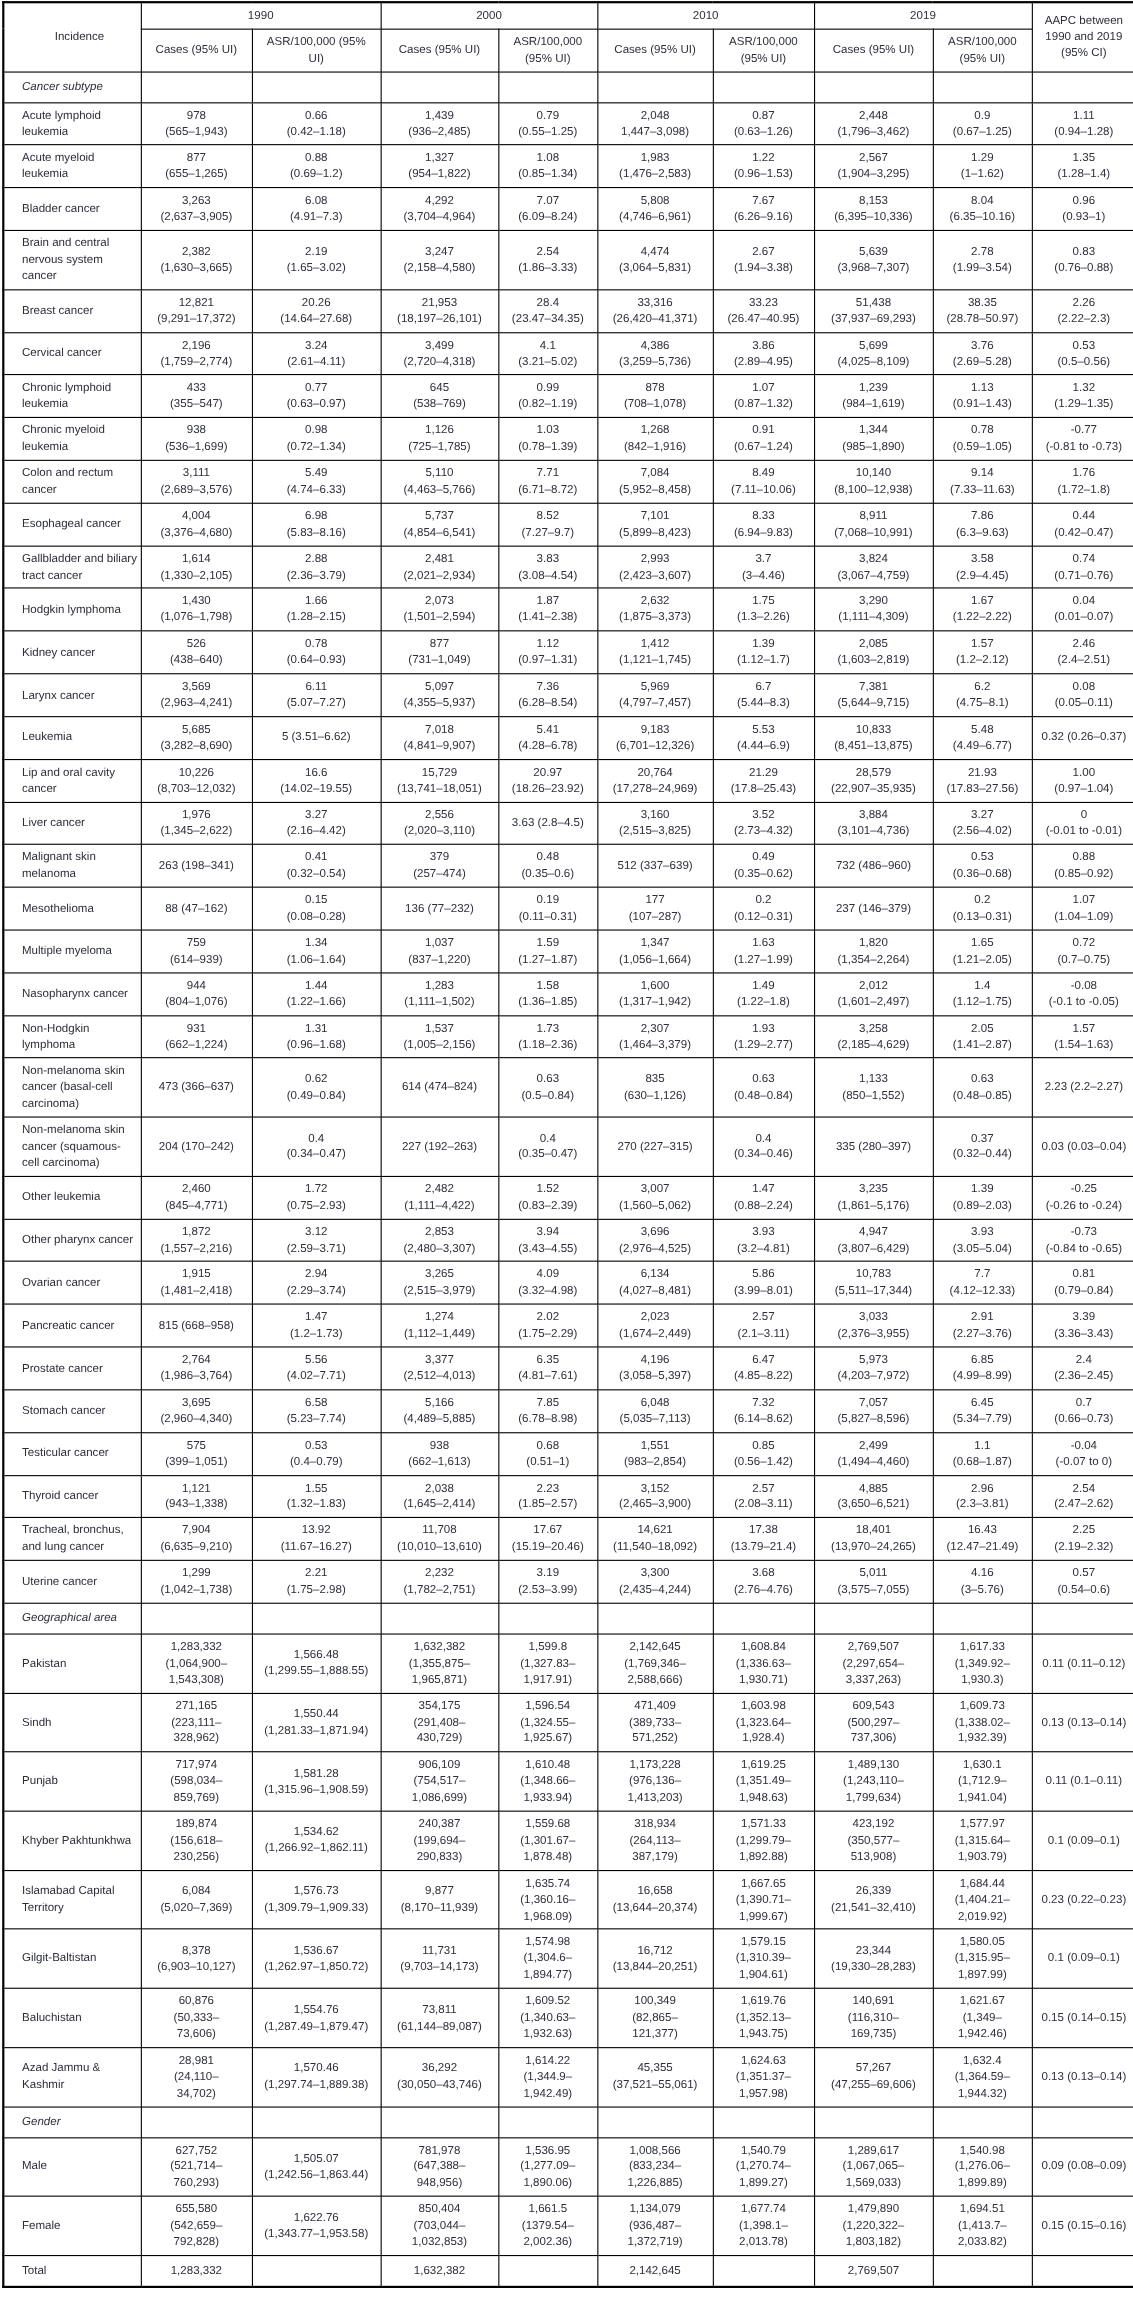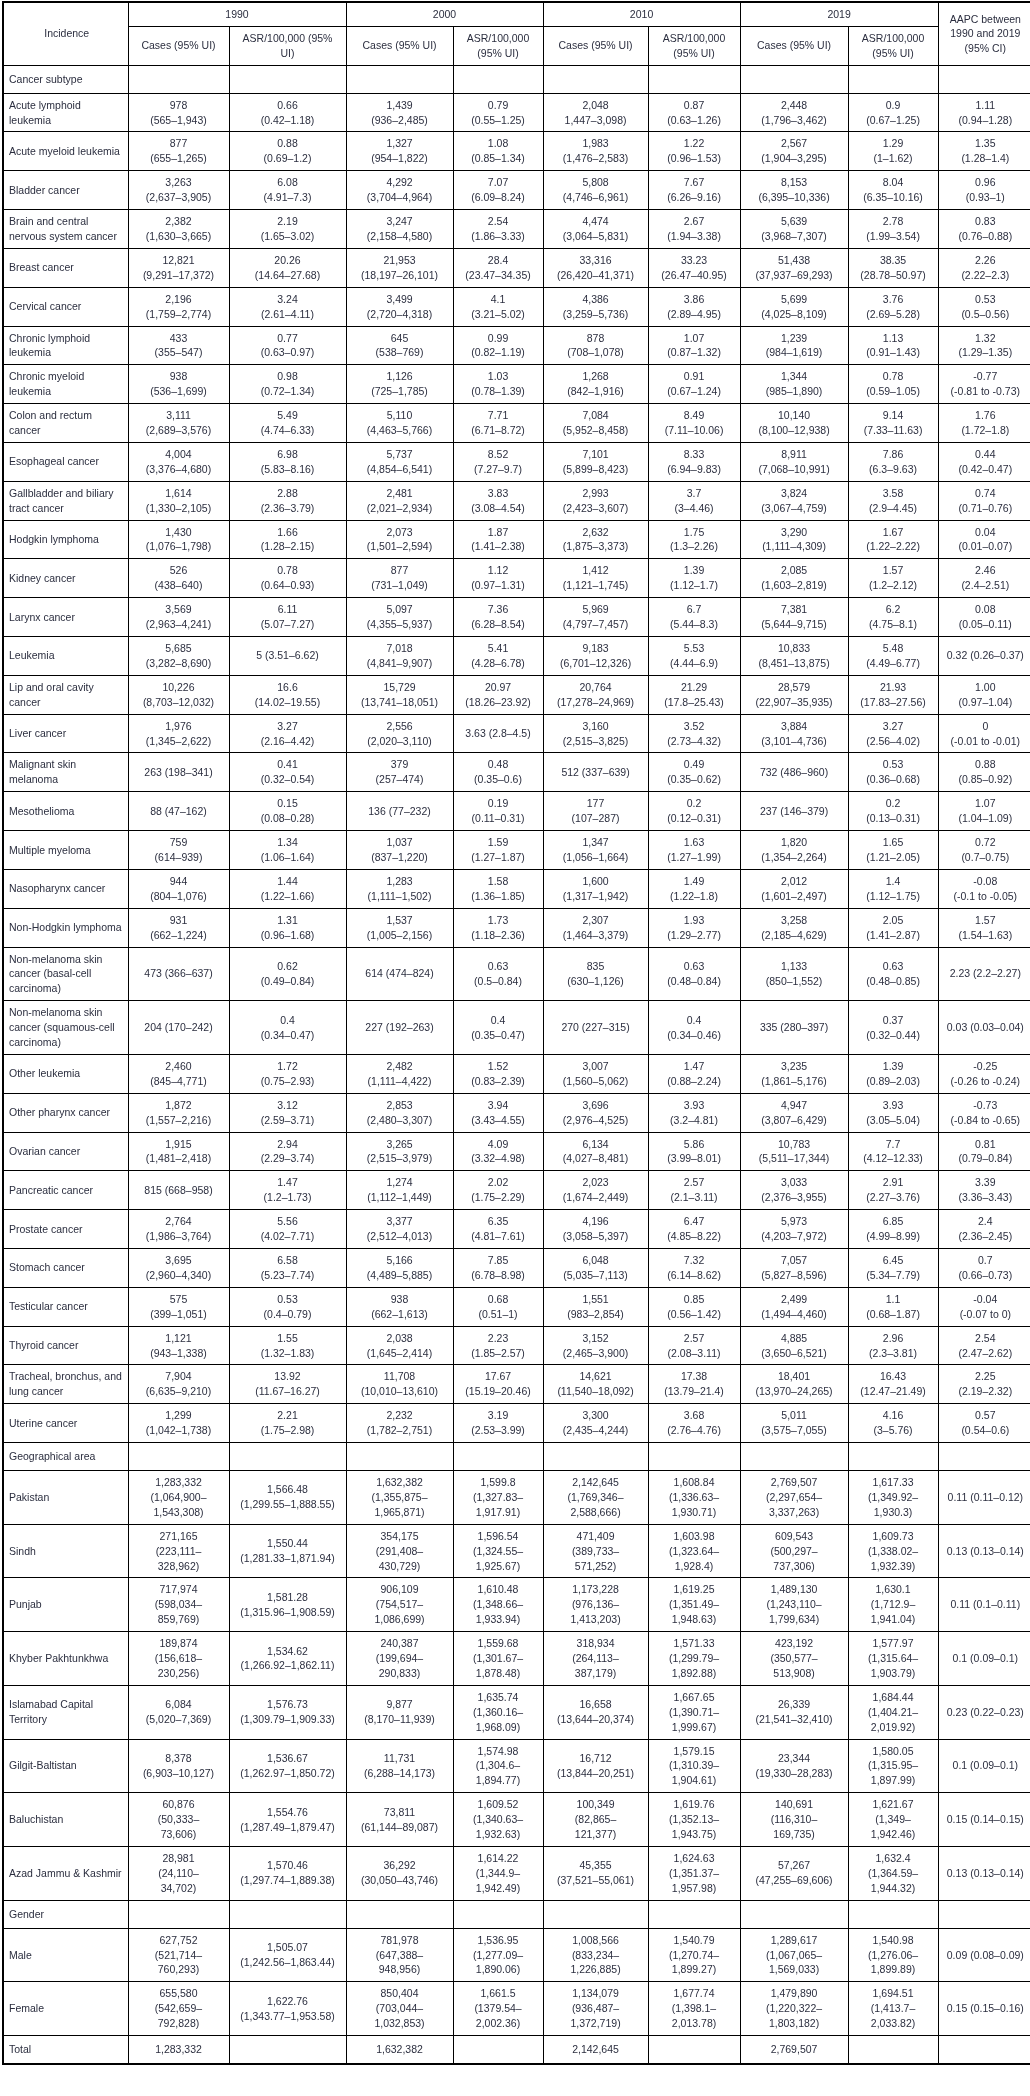--- a/index.html
+++ b/index.html
@@ -31,28 +31,29 @@
     padding: 4px 2px;
     white-space: pre-line;
     overflow: hidden;
     word-wrap: break-word;
   }
   .incidence-table th {
     white-space: pre-line;
   }
   .incidence-table .name-cell {
     text-align: left;
-    padding-left: 5px;
+    padding-left: 16px;
     padding-right: 3px;
     white-space: normal;
     margin-top: 17px;
   }
   .incidence-table .section-row td {
     padding-top: 6px;
     padding-bottom: 6px;
+    font-style: italic;
   }
   .incidence-table .total-row td {
     padding-top: 6px;
     padding-bottom: 6px;
   }
   .footnote {
     font-size: 10.5px;
     color: #2b2e3f;
     padding: 4px 2px 2px 3px;
     text-align: left;
@@ -951,21 +952,21 @@
 2,019.92)</td>
           <td class="data-cell">0.23 (0.22–0.23)</td>
         </tr>
         <tr>
           <td class="name-cell">Gilgit-Baltistan</td>
           <td class="data-cell">8,378
 (6,903–10,127)</td>
           <td class="data-cell">1,536.67
 (1,262.97–1,850.72)</td>
           <td class="data-cell">11,731
-(6,288–14,173)</td>
+(9,703–14,173)</td>
           <td class="data-cell">1,574.98
 (1,304.6–
 1,894.77)</td>
           <td class="data-cell">16,712
 (13,844–20,251)</td>
           <td class="data-cell">1,579.15
 (1,310.39–
 1,904.61)</td>
           <td class="data-cell">23,344
 (19,330–28,283)</td>

